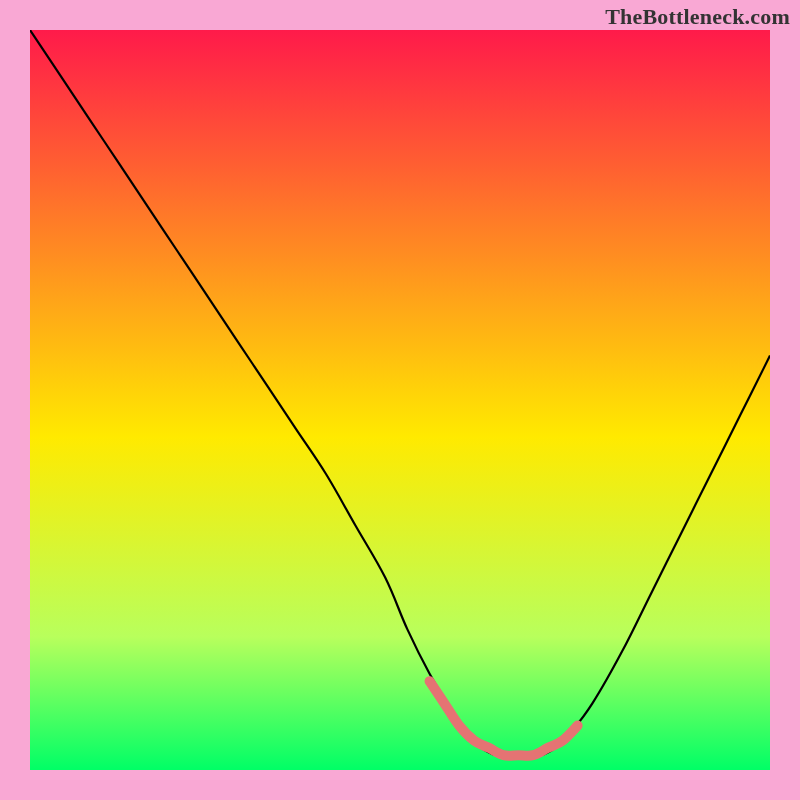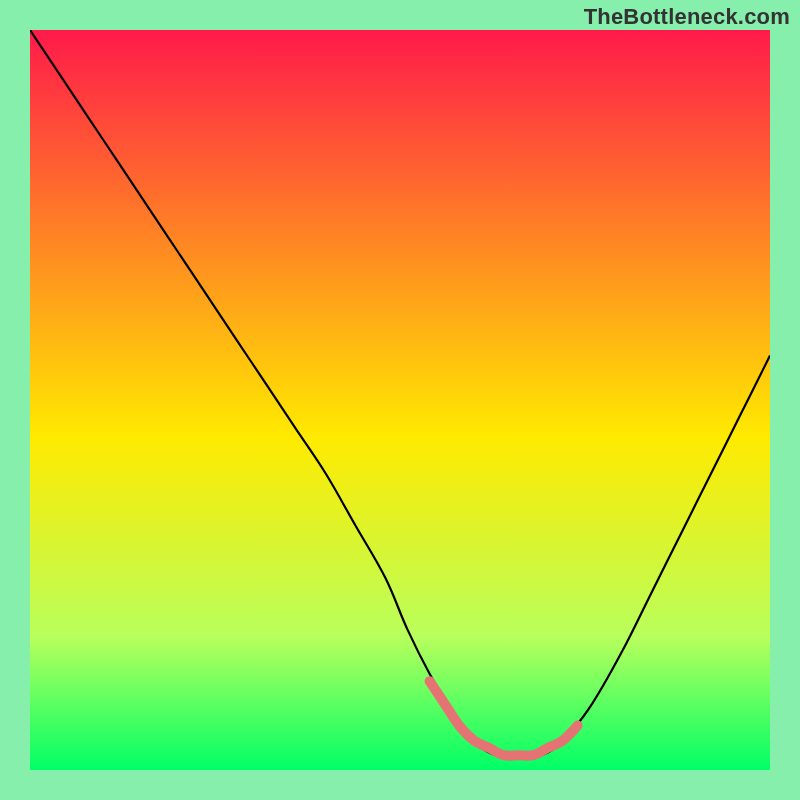--- a/index.html
+++ b/index.html
@@ -8,21 +8,22 @@
     width: 800px;
     height: 800px;
     background: #000;
     overflow: hidden;
     font-family: Arial, Helvetica, sans-serif;
   }
   .frame {
     position: relative;
     width: 800px;
     height: 800px;
-    background: #86efac;
+    background: #f9a8d4;
+    font-family: Liberation Serif, serif;
   }
   .watermark {
     position: absolute;
     top: 4px;
     right: 10px;
     color: #333333;
     font-size: 22px;
     font-weight: bold;
     letter-spacing: 0.2px;
     z-index: 20;

